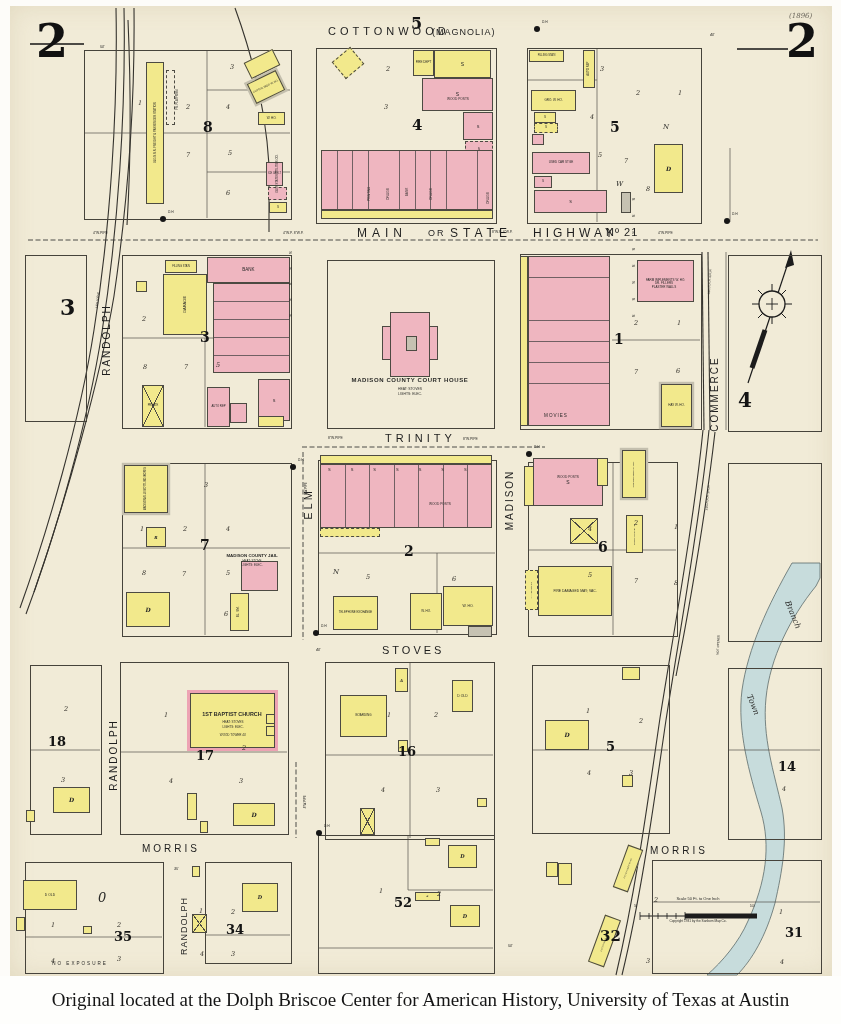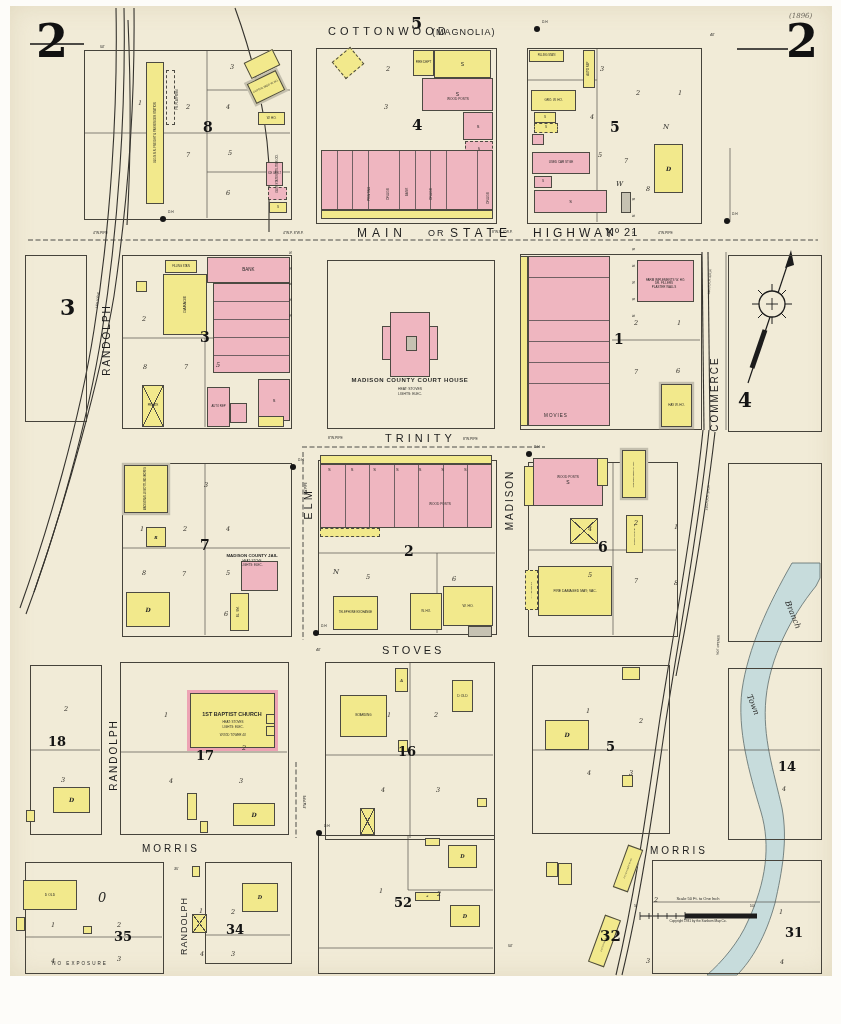--- a/index.html
+++ b/index.html
@@ -500,13 +500,14 @@
       <div class="anno" style="left: 321px; top: 625px; font-size: 3.2px; font-style: italic;">D.H.</div>
       <div class="dot" style="left: 316px; top: 830px;"></div>
       <div class="anno" style="left: 324px; top: 825px; font-size: 3.2px; font-style: italic;">D.H.</div>
     </div>
 
   <div class="corner left">2</div>
   <div class="corner right">2</div>
   <div class="plate">(1896)</div>
 
 
+  <div class="caption">Original located at the Dolph Briscoe Center for American History, University of Texas at Austin</div>
 </div>
 
 </body></html>

